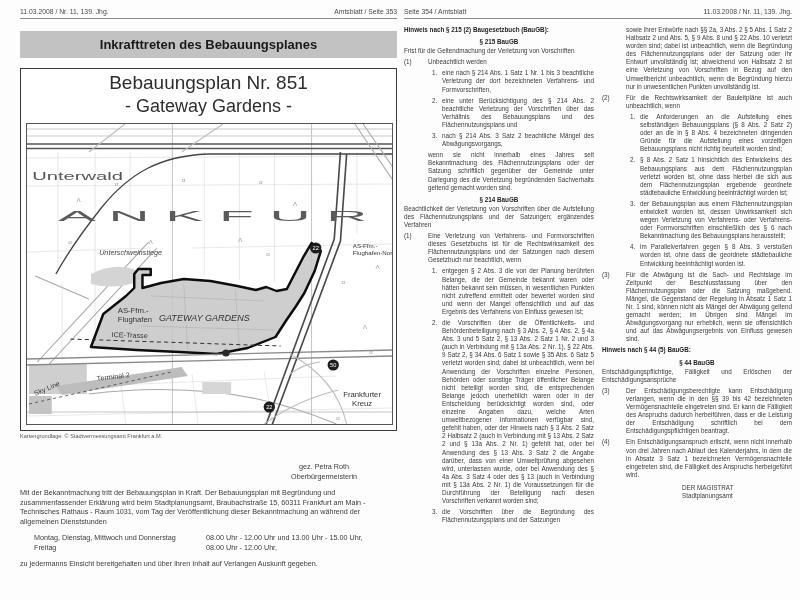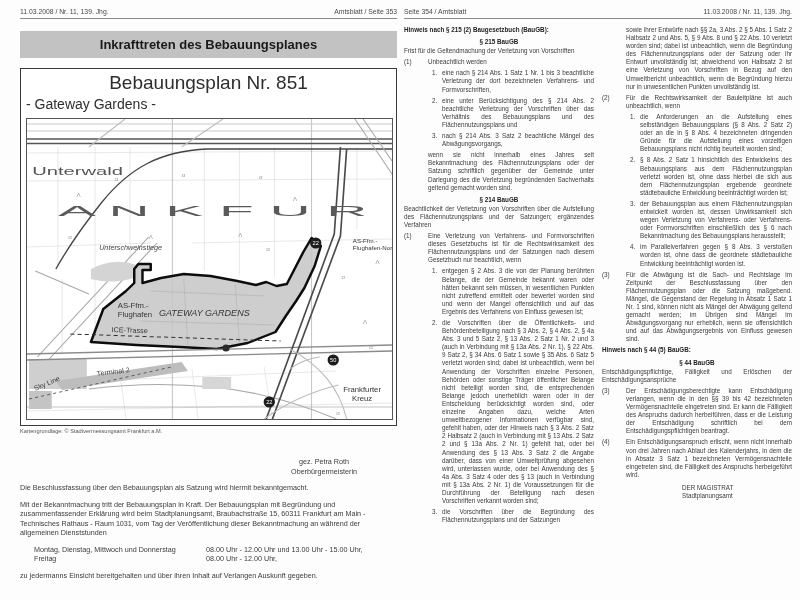--- a/index.html
+++ b/index.html
@@ -8,21 +8,21 @@
   .page{position:absolute;top:8px;}
   #left-page{left:20px;width:377px;}
   #right-page{left:404px;width:388px;}
   .page-header{display:flex;justify-content:space-between;font-size:6.8px;color:#4a4a4a;
        border-bottom:1px solid #8a8a8a;padding-bottom:3px;}
   
   .banner{margin-top:12px;background:#c2c2c2;text-align:center;font-weight:bold;
        font-size:13px;padding:6px 0;color:#1a1a1a;}
   .plan-box{margin-top:10px;border:1.5px solid #3a3a3a;padding:3px 5px 5px;background:#fff;}
   .plan-title{text-align:center;font-size:19px;color:#2e2e2e;}
-  .plan-subtitle{font-size:14px;margin-top:2px;color:#2e2e2e;}
+  .plan-subtitle{text-align:center;font-size:18px;margin-top:2px;color:#2e2e2e;}
   svg.map{display:block;width:100%;height:300px;border:1px solid #555;margin-top:6px;background:#fff;}
   .map-caption{font-size:5.6px;color:#555;margin-top:2px;}
   .lp-body{font-size:7.2px;line-height:9.5px;margin-top:7px;}
   .lp-body p{margin:0 0 7px;}
   .sig-wrap{display:flex;justify-content:flex-end;margin:0 40px 7px 0;}
   .sig-wrap .sig{text-align:center;margin-top:16px;}
   .hours{margin:0 0 7px 14px;display:grid;grid-template-columns:172px auto;}
   
   .columns{display:flex;gap:8px;margin-top:7px;}
   .col{width:190px;font-size:6.3px;line-height:8.1px;text-align:justify;}
@@ -191,21 +191,20 @@
   </div>
   <div class="map-caption">Kartengrundlage: © Stadtvermessungsamt Frankfurt a.M.</div>
 
   <div class="lp-body">
     <div class="sig-wrap">
       <div class="sig">
         <div>gez. Petra Roth</div>
         <div>Oberbürgermeisterin</div>
       </div>
     </div>
-    <p>Die Beschlussfassung über den Bebauungsplan als Satzung wird hiermit bekanntgemacht.</p>
     <p>Mit der Bekanntmachung tritt der Bebauungsplan in Kraft. Der Bebauungsplan mit Begründung und zusammenfassender Erklärung wird beim Stadtplanungsamt, Braubachstraße 15, 60311 Frankfurt am Main - Technisches Rathaus - Raum 1031, vom Tag der Veröffentlichung dieser Bekanntmachung an während der allgemeinen Dienststunden</p>
     <div class="hours">
       <span>Montag, Dienstag, Mittwoch und Donnerstag</span>
       <span>08.00 Uhr - 12.00 Uhr und 13.00 Uhr - 15.00 Uhr,</span>
       <span>Freitag</span>
       <span>08.00 Uhr - 12.00 Uhr,</span>
     </div>
     <p>zu jedermanns Einsicht bereitgehalten und über ihren Inhalt auf Verlangen Auskunft gegeben.</p>
   </div>
 </div>

